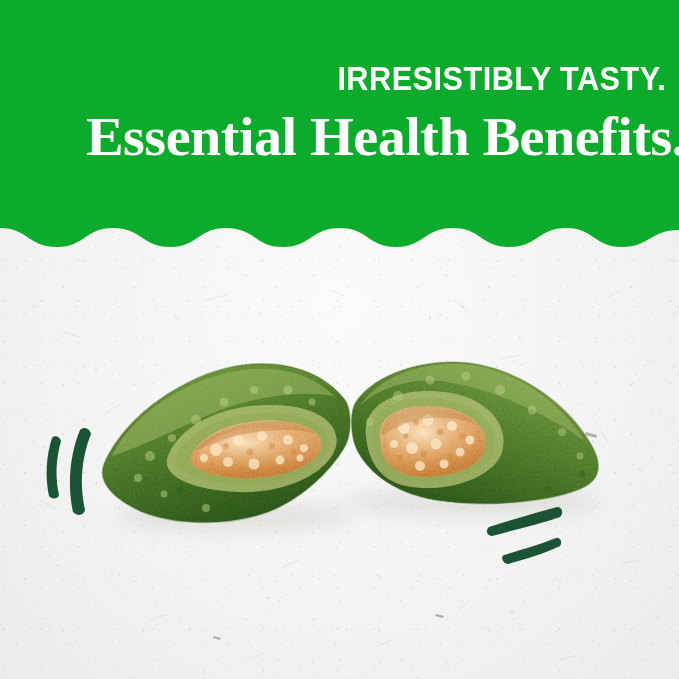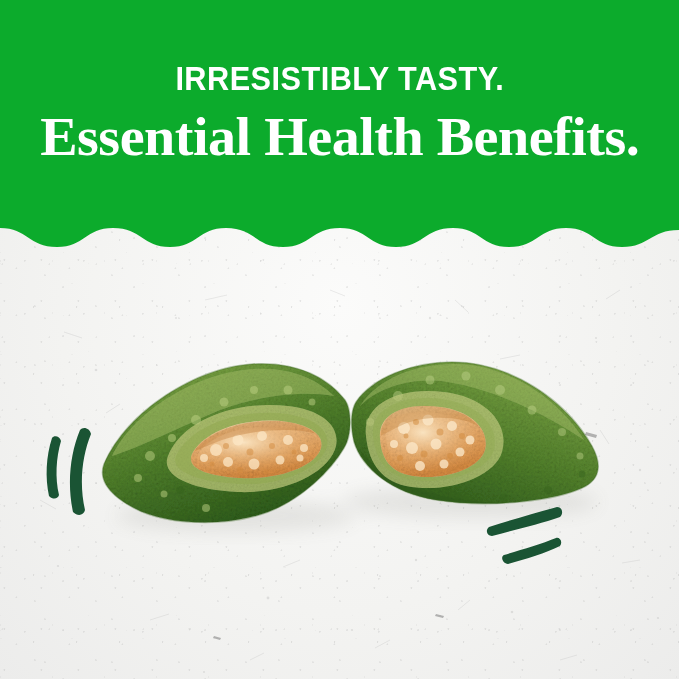--- a/index.html
+++ b/index.html
@@ -57,21 +57,21 @@
   }
   .banner svg { display: block; }
 
   .headline-wrap {
     position: absolute;
     left: 0; top: 0;
     width: 679px;
     height: 230px;
     display: flex;
     flex-direction: column;
-    align-items: center;
+    align-items: flex-end;
     justify-content: flex-start;
     padding-top: 62px;
     box-sizing: border-box;
     pointer-events: none;
   }
   .kicker {
     color: #ffffff;
     font-family: "Liberation Sans", sans-serif;
     font-weight: bold;
     font-size: 33px;

